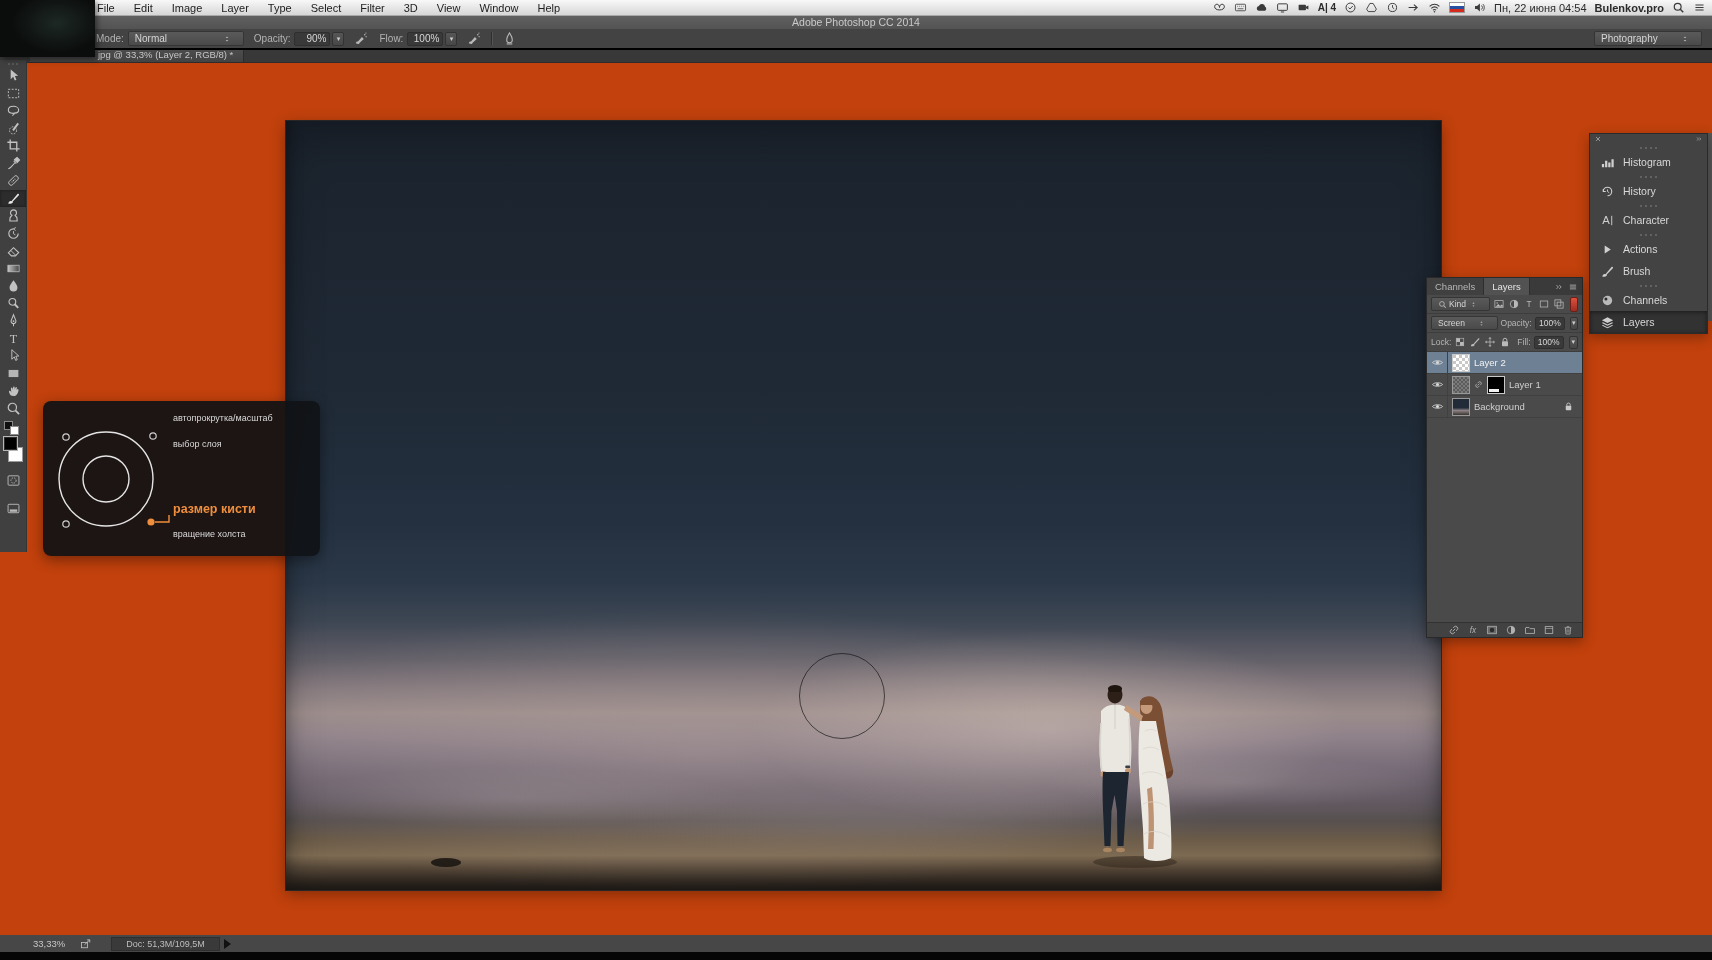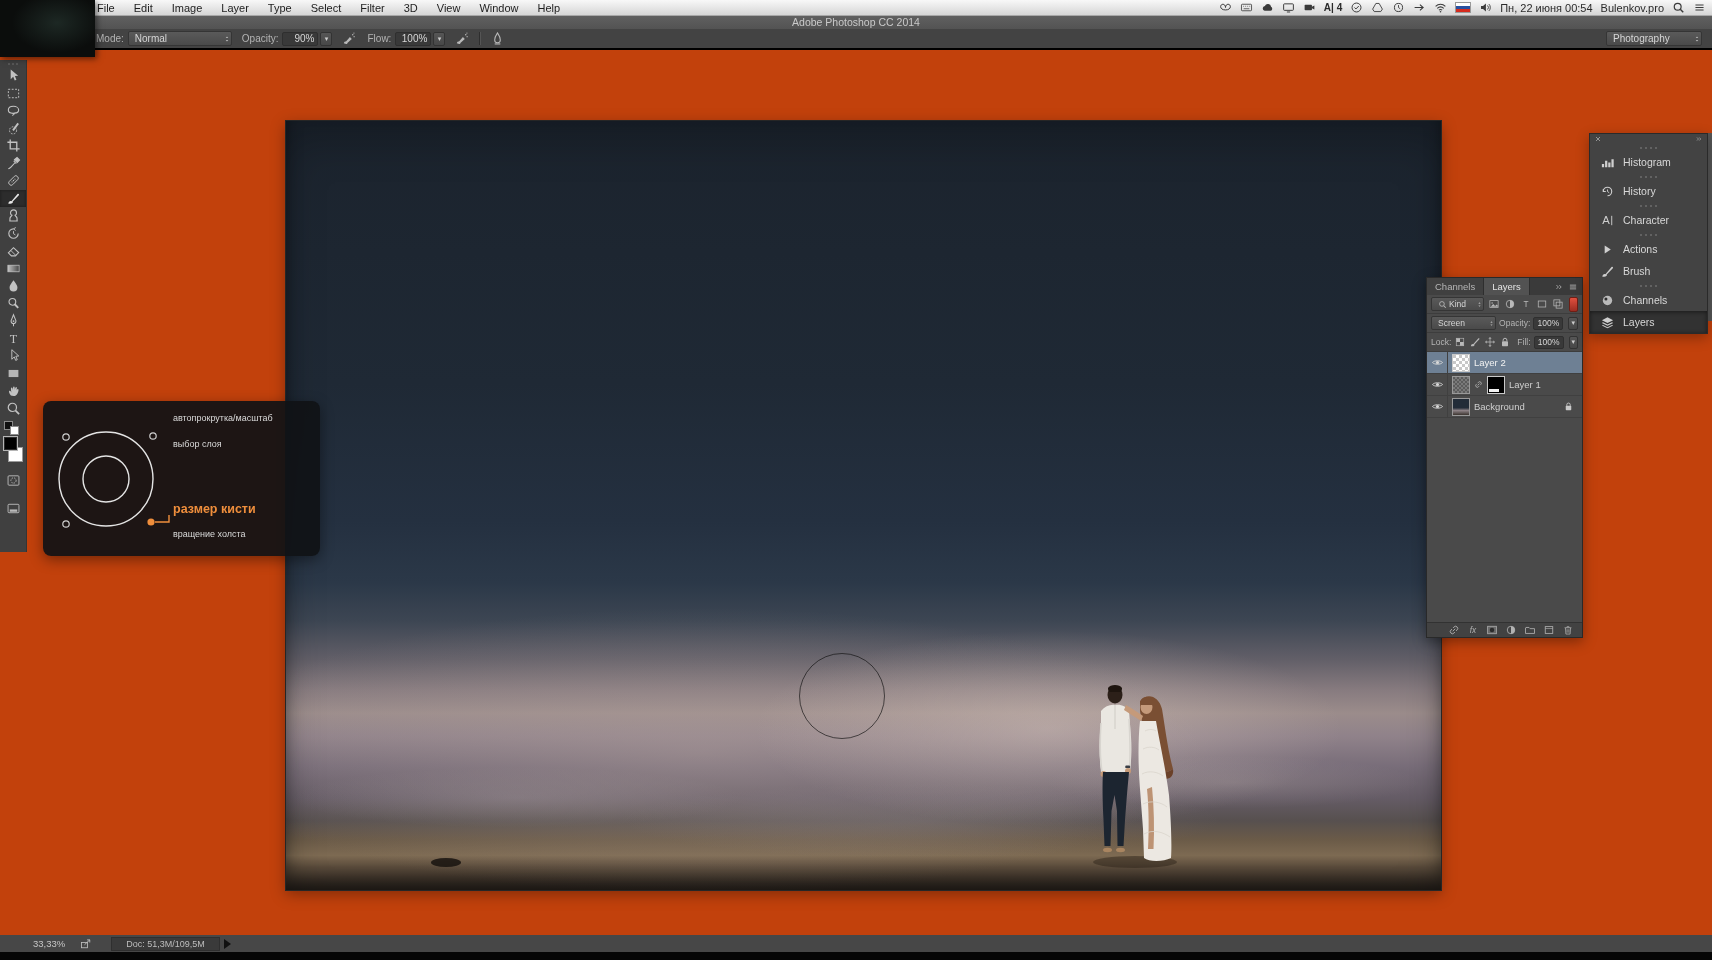--- a/index.html
+++ b/index.html
@@ -17,21 +17,21 @@
   #menu-status .txt{font-size:11px;white-space:nowrap;}
   .flag{width:14px;height:9px;border:0.5px solid #999;display:inline-block;background:linear-gradient(#fff 33%,#2750a0 33% 66%,#d52b1e 66%);}
   .adobe-badge{font-size:10px;font-weight:bold;letter-spacing:0;}
 
   
   #titlebar{left:0;top:15px;width:1712px;height:14px;background:linear-gradient(#616161,#535353);border-bottom:1px solid #3a3a3a;z-index:5;text-align:center;font-size:10.5px;color:#cacaca;line-height:14px;}
 
   
   #optionsbar{left:0;top:29px;width:1712px;height:19px;background:#434343;border-bottom:2px solid #000000;z-index:5;display:flex;align-items:center;font-size:10px;color:#b3b3b3;}
   .opt-label{margin:0 4px 0 10px;}
-  .dropdown{background:linear-gradient(#5a5a5a,#4a4a4a);border:1px solid #353535;border-radius:2px;height:13px;display:flex;align-items:center;font-size:10px;color:#d6d6d6;padding:0 0 0 6px;}
+  .dropdown{background:linear-gradient(#5a5a5a,#4a4a4a);border:1px solid #353535;border-radius:2px;height:13px;display:flex;align-items:center;font-size:10px;color:#d6d6d6;padding:0 12px 0 6px;}
   .dropdown .spread{flex:1;}
   .valbox{background:#393939;border:1px solid #2f2f2f;border-radius:2px;height:12px;min-width:28px;padding:0 3px;color:#d6d6d6;font-size:10px;display:flex;align-items:center;justify-content:flex-end;}
   .mini-arrow{width:10px;height:12px;background:linear-gradient(#565656,#474747);border:1px solid #333;border-radius:2px;margin-left:2px;color:#ccc;font-size:7px;display:flex;align-items:center;justify-content:center;}
   .toolbtn{width:17px;height:15px;margin-left:8px;border-radius:2px;}
   .vsep{width:1px;height:13px;background:#2e2e2e;border-right:1px solid #555;margin-left:9px;}
   #workspace-dd{position:absolute;right:10px;top:2px;width:88px;}
 
   
   #tabbar{left:0;top:48px;width:1712px;height:14px;background:#383838;border-bottom:1px solid #2c2c2c;z-index:4;}
   #doc-tab{position:absolute;left:30px;top:0;height:14px;background:linear-gradient(#4e4e4e,#434343);border-right:1px solid #2c2c2c;color:#c6c6c6;font-size:9.5px;line-height:14px;padding:0 10px 0 68px;white-space:nowrap;}
@@ -210,22 +210,22 @@
             <circle cx="8" cy="13.2" r="1" fill="currentColor"></circle>
           </svg>
         </span>
         <span class="flag"></span>
         <span class="sic ic">
           <svg viewBox="0 0 16 16" preserveAspectRatio="xMidYMid meet">
             <path d="M2.5 6.2 H5 L8.5 3.2 V12.8 L5 9.8 H2.5 Z" fill="currentColor"></path>
             <path d="M10.5 5.5 A3.5 3.5 0 0 1 10.5 10.5 M12.2 3.8 A6 6 0 0 1 12.2 12.2" fill="none" stroke="currentColor" stroke-width="1.1"></path>
           </svg>
         </span>
-        <span class="txt">Пн, 22 июня 00:54</span>
-      <span class="txt" style="font-weight:normal">Bulenkov.pro</span>
+        <span class="txt">Пн, 22 июня 04:54</span>
+      <span class="txt" style="font-weight:bold">Bulenkov.pro</span>
       <span class="sic ic">
           <svg viewBox="0 0 16 16" preserveAspectRatio="xMidYMid meet">
             <circle cx="7" cy="7" r="4.2" fill="none" stroke="currentColor" stroke-width="1.5"></circle>
             <path d="M10.2 10.2 L13.8 13.8" stroke="currentColor" stroke-width="1.8"></path>
           </svg>
         </span>
       <span class="sic ic">
           <svg viewBox="0 0 16 16" preserveAspectRatio="xMidYMid meet">
             <path d="M3 5 H13 M3 8 H13 M3 11 H13" stroke="currentColor" stroke-width="1.3"></path>
           </svg>
@@ -285,20 +285,25 @@
       <span>Photography</span>
         <span class="spread"></span>
       <span class="ic" style="width:8px;height:10px">
           <svg viewBox="0 0 16 16" preserveAspectRatio="xMidYMid meet">
             <path d="M8 3 L10.5 6 H5.5 Z M8 13 L5.5 10 H10.5 Z" fill="currentColor"></path>
           </svg>
         </span>
     </div>
   </div>
 
+  <div id="tabbar" class="abs">
+    <div id="doc-tab">
+      <span>jpg @ 33,3% (Layer 2, RGB/8) *</span>
+    </div>
+  </div>
 
   <div id="video-thumb" class="abs"></div>
 
   <div id="toolbar" class="abs">
     <div class="grip">
         <i></i>
         <i></i>
         <i></i>
       </div>
     <div id="tools">

